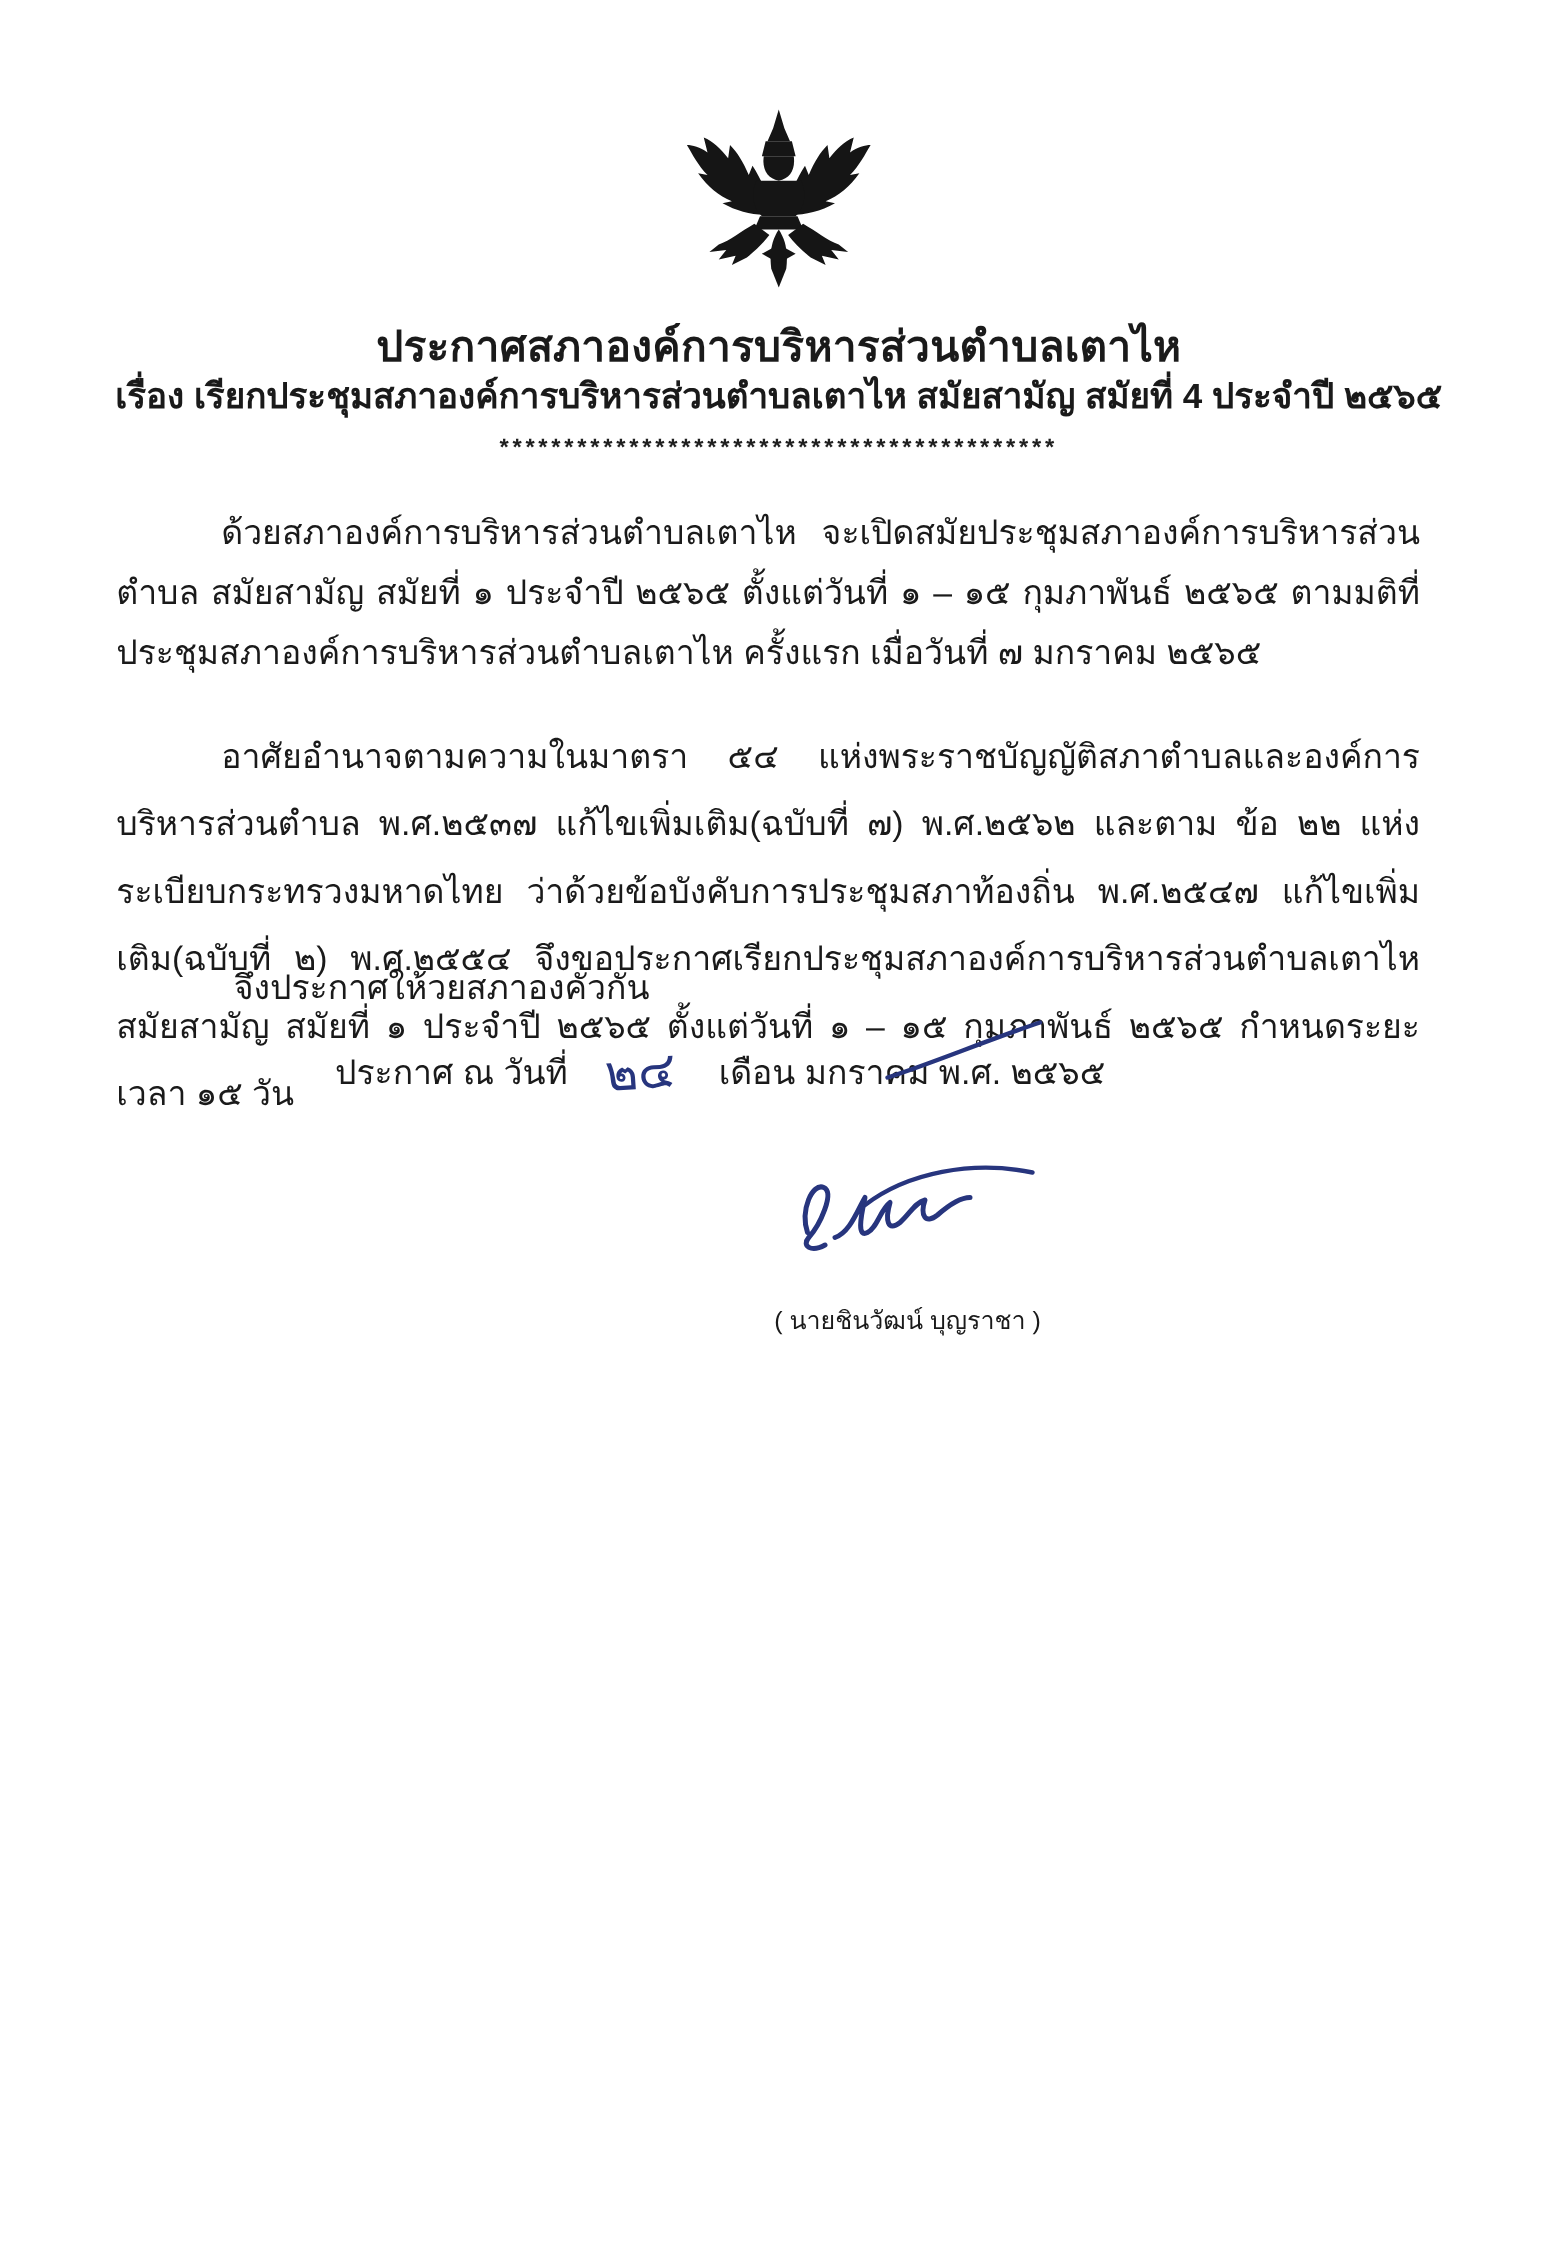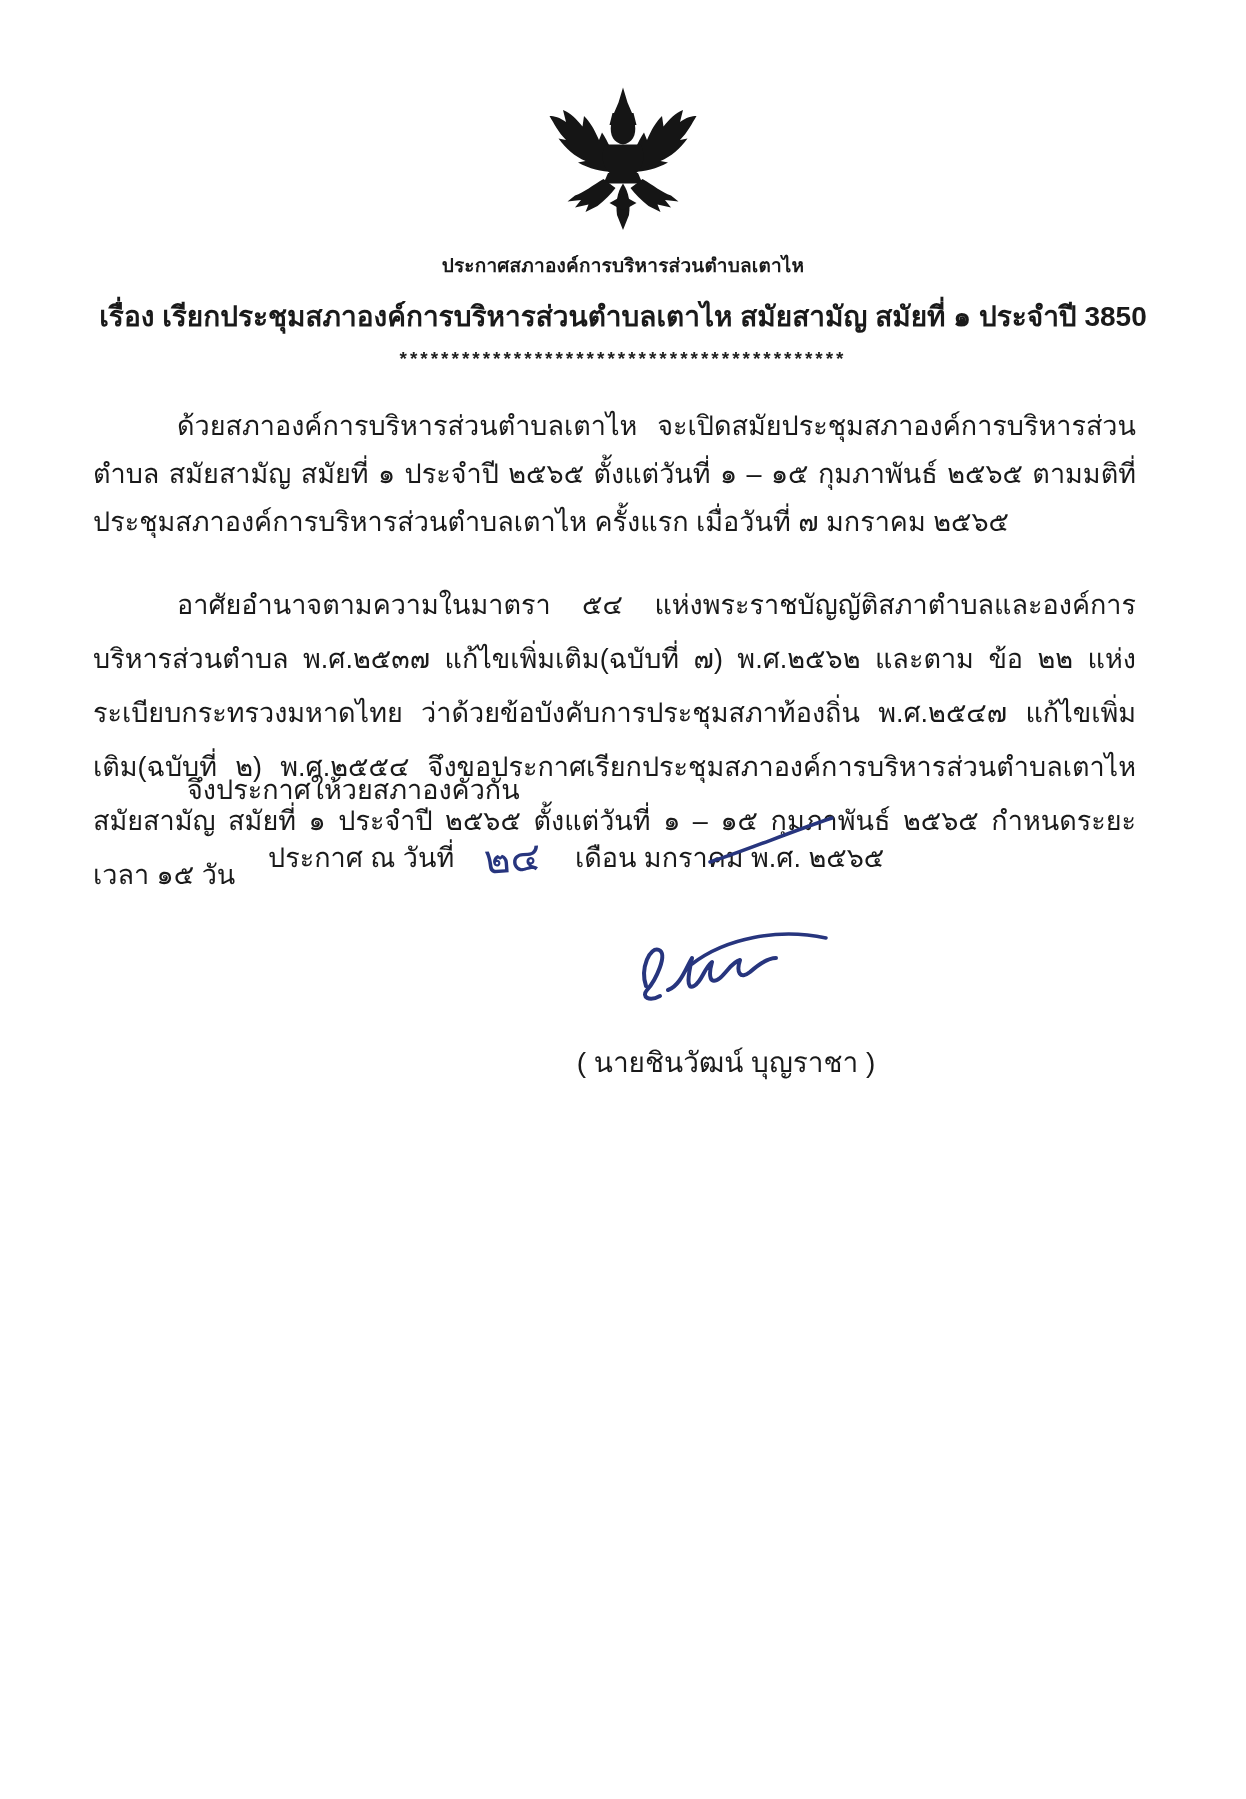--- a/index.html
+++ b/index.html
@@ -8,21 +8,21 @@
     width:1246px;height:1799px;
     margin:0 auto;
     background:#ffffff;
     font-family:"Liberation Sans", sans-serif;
     color:#1a1a1a;
     overflow:hidden;
   }
   .emblem{position:absolute;top:82px;left:50%;transform:translateX(-50%);}
   .doc-title{
     position:absolute;top:250px;left:0;right:0;
-    text-align:center;font-size:19px;font-weight:700;letter-spacing:.2px;
+    text-align:center;font-size:34px;font-weight:700;letter-spacing:.2px;
   }
   .doc-subject{
     position:absolute;top:294px;left:0;right:0;
     text-align:center;font-size:28px;font-weight:700;
   }
   .divider{
     position:absolute;top:348px;left:0;right:0;
     text-align:center;font-size:19px;font-weight:700;letter-spacing:3px;
     color:#1f1f1f;
   }
@@ -44,21 +44,21 @@
   .dateline .suffix{margin-left:34px;}
   .hand-day{
     position:relative;display:inline-block;
     color:#27357e;font-size:40px;line-height:40px;
     transform:rotate(-4deg);font-weight:400;
   }
   .day-flourish{position:absolute;left:12px;top:-30px;pointer-events:none;}
   .signature{position:absolute;top:926px;left:626px;}
   .sig-block{
     position:absolute;top:1040px;left:476px;width:500px;
-    text-align:center;font-size:28px;
+    text-align:center;font-size:20px;
   }
   .sig-name{margin:0 0 22px 0;}
   .sig-title{margin:0;}
 </style>
 </head>
 <body>
 
 <div class="page">
 
   <div class="emblem">
@@ -73,21 +73,21 @@
         <path d="M80 120 L120 120 L126 134 L74 134 Z"></path>
         <path d="M74 128 C60 136 48 146 36 150 L26 158 L44 156 L36 166 L54 162 L50 172 L66 164 C76 156 84 148 90 140 Z"></path>
         <path d="M126 128 C140 136 152 146 164 150 L174 158 L156 156 L164 166 L146 162 L150 172 L134 164 C124 156 116 148 110 140 Z"></path>
         <path d="M100 134 C92 146 90 160 92 176 L100 196 L108 176 C110 160 108 146 100 134 Z"></path>
         <path d="M100 150 L82 160 L100 170 L118 160 Z"></path>
       </g>
     </svg>
   </div>
 
   <div class="doc-title">ประกาศสภาองค์การบริหารส่วนตำบลเตาไห</div>
-  <div class="doc-subject">เรื่อง  เรียกประชุมสภาองค์การบริหารส่วนตำบลเตาไห สมัยสามัญ สมัยที่ ๑ ประจำปี 3850</div>
+  <div class="doc-subject">เรื่อง  เรียกประชุมสภาองค์การบริหารส่วนตำบลเตาไห สมัยสามัญ สมัยที่ 4 ประจำปี ๒๕๖๕</div>
   <div class="divider">*******************************************</div>
 
   <div class="para para1">ด้วยสภาองค์การบริหารส่วนตำบลเตาไห จะเปิดสมัยประชุมสภาองค์การบริหารส่วนตำบล สมัยสามัญ สมัยที่ ๑ ประจำปี ๒๕๖๕ ตั้งแต่วันที่ ๑ – ๑๕  กุมภาพันธ์  ๒๕๖๕ ตามมติที่ประชุมสภาองค์การบริหารส่วนตำบลเตาไห ครั้งแรก เมื่อวันที่  ๗  มกราคม  ๒๕๖๕</div>
   <div class="para para2">อาศัยอำนาจตามความในมาตรา ๕๔ แห่งพระราชบัญญัติสภาตำบลและองค์การบริหารส่วนตำบล พ.ศ.๒๕๓๗ แก้ไขเพิ่มเติม(ฉบับที่ ๗) พ.ศ.๒๕๖๒ และตาม ข้อ ๒๒ แห่งระเบียบกระทรวงมหาดไทย ว่าด้วยข้อบังคับการประชุมสภาท้องถิ่น พ.ศ.๒๕๔๗ แก้ไขเพิ่มเติม(ฉบับที่ ๒) พ.ศ.๒๕๕๔ จึงขอประกาศเรียกประชุมสภาองค์การบริหารส่วนตำบลเตาไห สมัยสามัญ สมัยที่ ๑ ประจำปี ๒๕๖๕  ตั้งแต่วันที่ ๑ – ๑๕  กุมภาพันธ์  ๒๕๖๕  กำหนดระยะเวลา ๑๕ วัน</div>
   <div class="closing">จึงประกาศให้วยสภาองคั่วกัน</div>
 
   <div class="dateline">
     <span class="prefix">ประกาศ  ณ  วันที่</span>
     <span class="hand-day">๒๔</span>
     <svg class="day-flourish" width="130" height="50" viewBox="0 0 130 50" style="position:absolute;left:438px;top:-22px;" aria-hidden="true">

